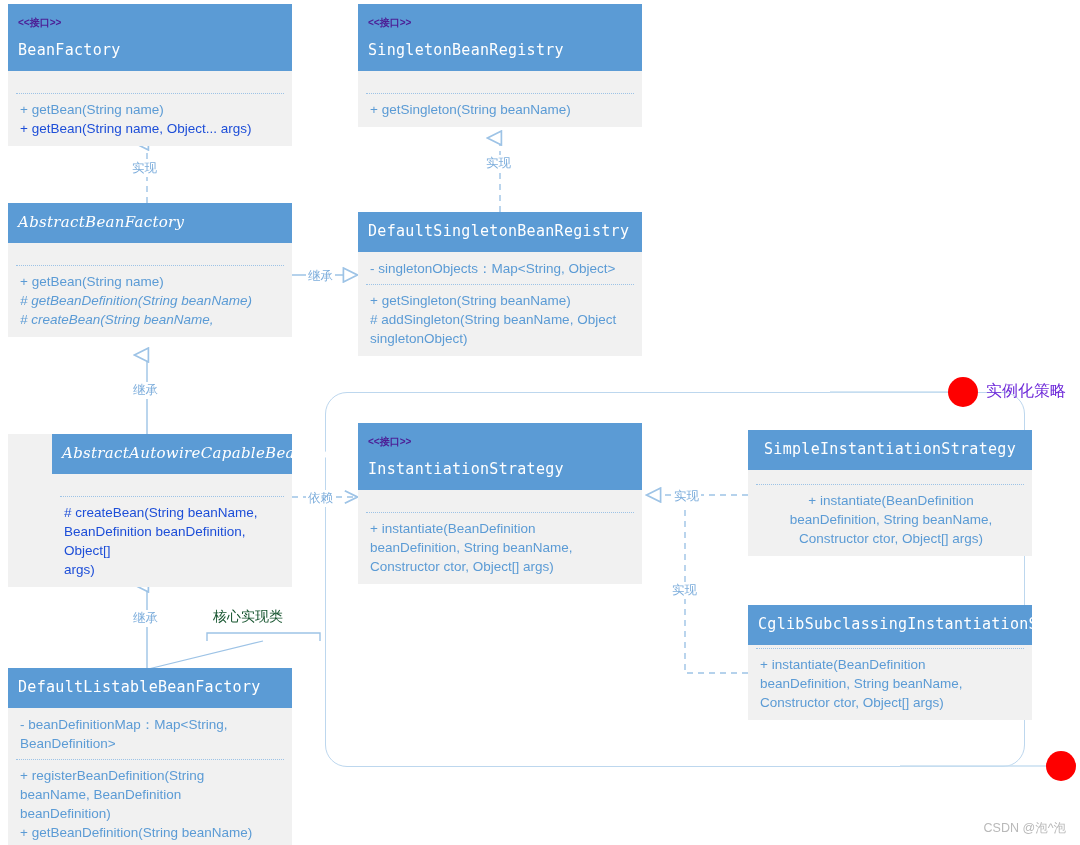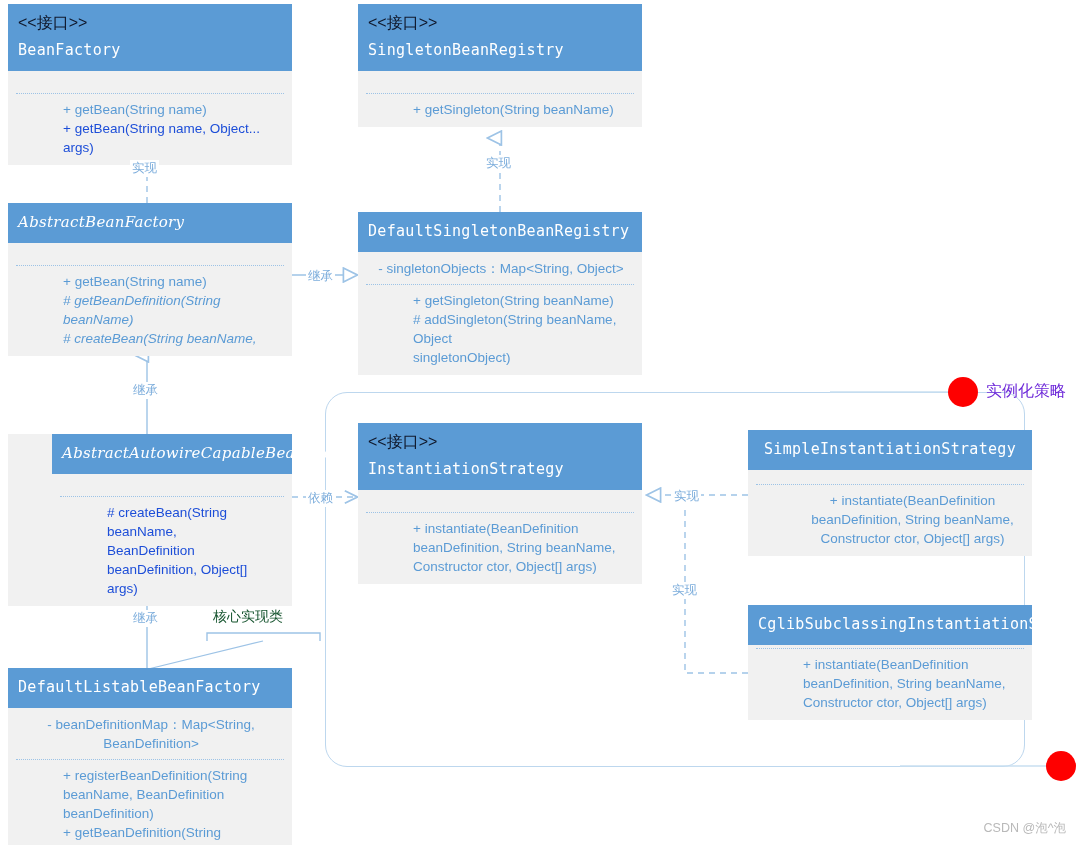--- a/index.html
+++ b/index.html
@@ -39,58 +39,56 @@
     color: #ffffff;
     font-family: "DejaVu Sans Mono", monospace;
     font-size: 15px;
     line-height: 21px;
     padding: 9px 10px 10px 10px;
     box-sizing: border-box;
   }
   .umlbox .hdr .stereo {
     display: block;
     font-family: "Liberation Sans", sans-serif;
-    font-size: 16px;
-    font-weight: normal;
+    font-size: 10px;
+    font-weight: bold;
     line-height: 20px;
     margin-bottom: 7px;
-    color: #0f172a;
+    color: #4c1d95;
   }
   .umlbox .hdr .cname {
     display: block;
     letter-spacing: 0.3px;
   }
   .umlbox.abstract .hdr .cname {
     font-family: "DejaVu Serif", serif;
     font-style: italic;
     font-size: 15px;
   }
   .umlbox .fields {
     padding: 7px 10px 6px 12px;
     font-size: 13.5px;
     line-height: 19px;
     color: #5b9bd5;
-    text-align: center;
   }
   .umlbox .sep {
     border-top: 1px dotted #9dc3e6;
     margin: 0 8px;
   }
   .umlbox .spacer {
     height: 22px;
   }
   .umlbox .methods {
     padding: 6px 10px 8px 12px;
     font-size: 13.5px;
     line-height: 19px;
     color: #5b9bd5;
   }
   .umlbox .m {
     display: block;
-    margin-left: 43px;
   }
   .umlbox .m.ital {
     font-style: italic;
   }
   .umlbox .m.red {
     color: #1d4ed8;
   }
   .umlbox .f {
     display: block;
   }

